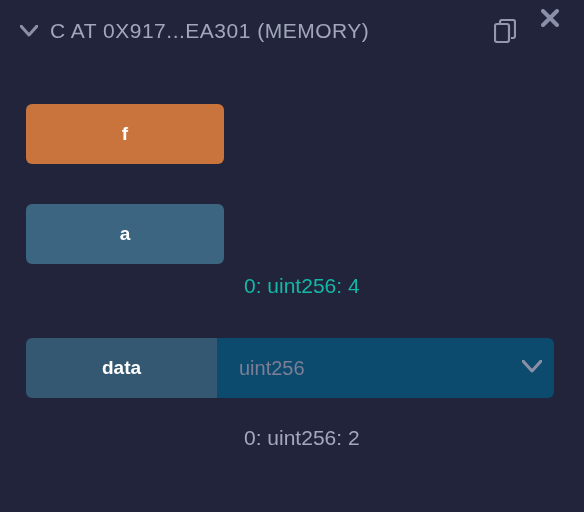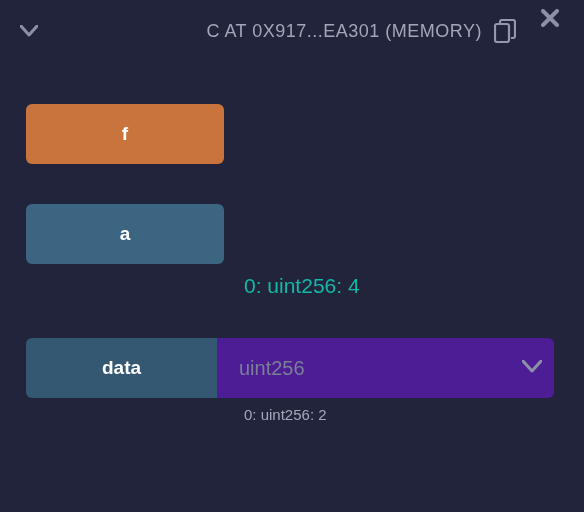--- a/index.html
+++ b/index.html
@@ -26,28 +26,27 @@
   .chevron {
     width: 22px;
     height: 22px;
     display: flex;
     align-items: center;
     justify-content: center;
     cursor: pointer;
     flex-shrink: 0;
   }
   .title {
-    font-size: 18px;
+    font-size: 21px;
     font-weight: 500;
     letter-spacing: 0.5px;
     color: #a2a6bb;
     flex: 1;
     white-space: nowrap;
     overflow: hidden;
-    text-align: right;
   }
   .header-actions {
     display: flex;
     align-items: flex-start;
     gap: 20px;
     margin-right: 6px;
   }
   .copy-btn {
     width: 26px;
     height: 26px;
@@ -114,21 +113,21 @@
     align-items: center;
     justify-content: center;
     font-size: 19px;
     font-weight: 700;
     color: #fff;
     cursor: pointer;
   }
   .input-field {
     flex: 1;
     height: 60px;
-    background: #4c1d95;
+    background: #0c4a6e;
     border: none;
     border-radius: 0 6px 6px 0;
     padding: 0 50px 0 22px;
     font-size: 20px;
     color: #a4a8bd;
     font-family: inherit;
     outline: none;
     margin-right: 18px;
   }
   .input-field::placeholder {
@@ -140,23 +139,23 @@
     cursor: pointer;
   }
   .input-wrap {
     position: relative;
     display: flex;
     align-items: center;
     width: 100%;
   }
   .output-row2 {
     display: flex;
-    margin-top: 8px;
+    margin-top: 28px;
     padding-left: 232px;
-    font-size: 15px;
+    font-size: 21px;
     color: #a4a8bd;
   }
 </style>
 </head>
 <body>
 
 <div class="panel">
   <div class="header">
     <div class="chevron">
       <svg width="18" height="12" viewBox="0 0 18 12">

